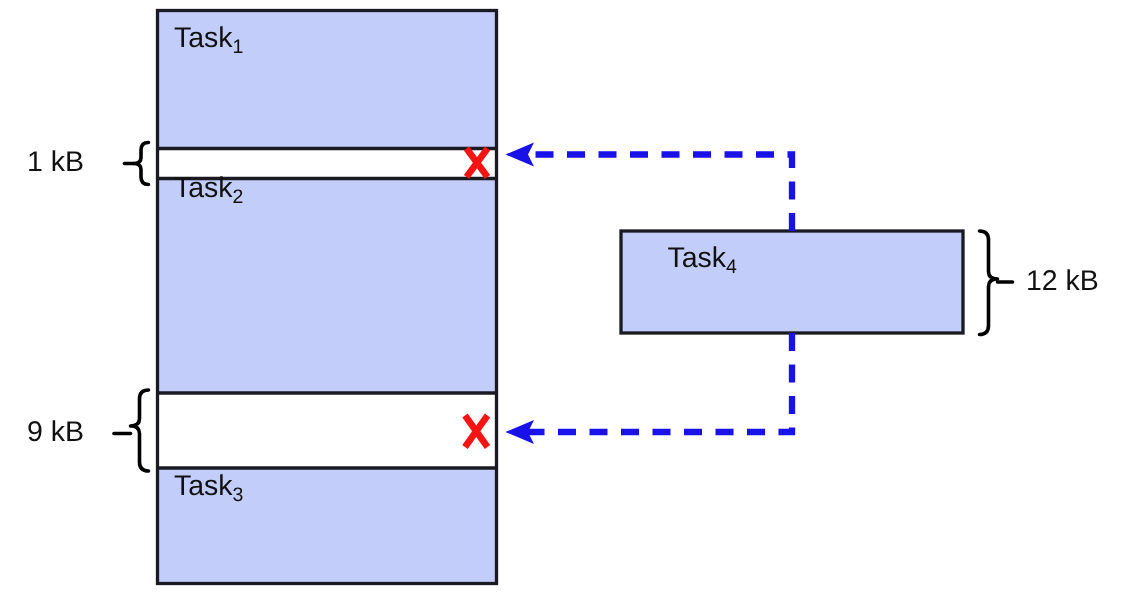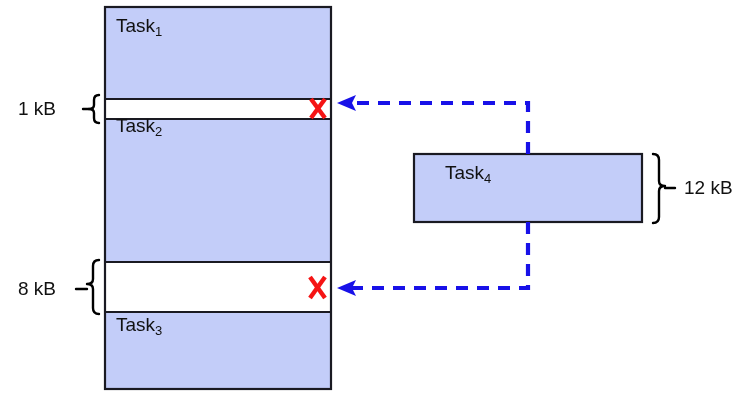--- a/index.html
+++ b/index.html
@@ -144,17 +144,17 @@
   <div class="tasklabel" style="left:116px; top:16px;"><span>Task</span><sub>1</sub></div>
 
   <div class="tasklabel" style="left:116px; top:116px;"><span>Task</span><sub>2</sub></div>
 
   <div class="tasklabel" style="left:116px; top:315px;"><span>Task</span><sub>3</sub></div>
 
   <div class="tasklabel" style="left:425px; top:163px;margin-left:20px;"><span>Task</span><sub>4</sub></div>
 
   <div class="sizelabel" style="left:18px; top:99px;">1 kB</div>
 
-  <div class="sizelabel" style="left:18px; top:279px;">8 kB</div>
+  <div class="sizelabel" style="left:18px; top:279px;">9 kB</div>
 
   <div class="sizelabel" style="left:684px; top:178px;">12 kB</div>
 
 </div>
 
 </body></html>

